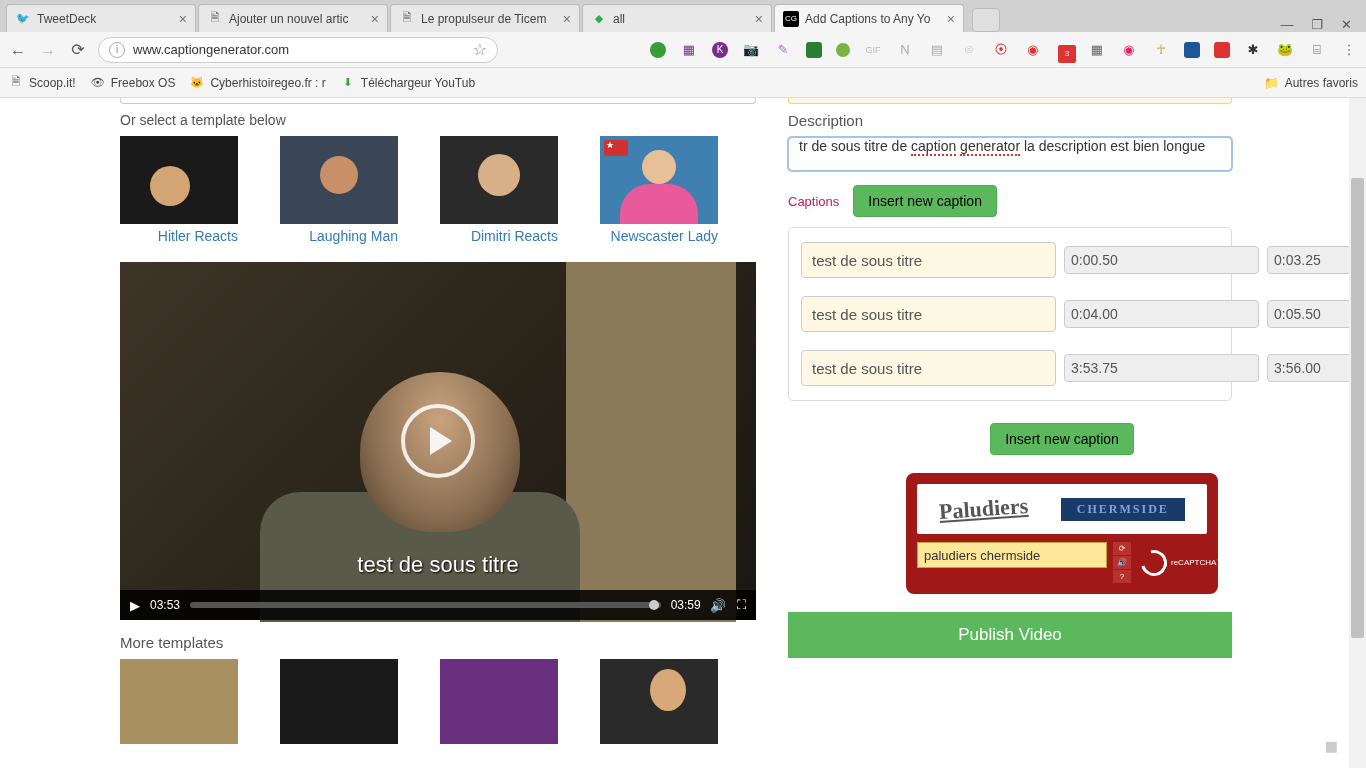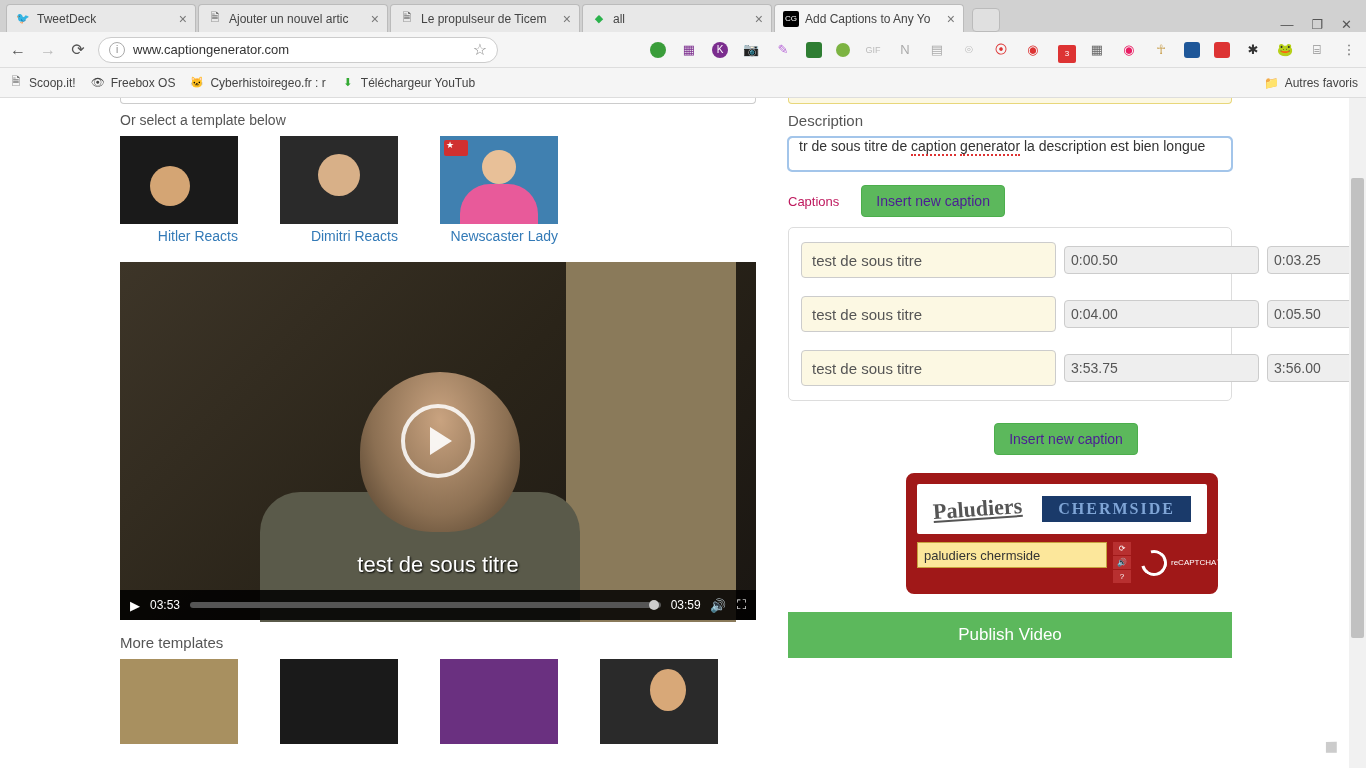--- a/index.html
+++ b/index.html
@@ -59,32 +59,32 @@
 .more-tpl { font-size:15px; color:#555; margin:14px 0 8px; }
 .more-row { display:flex; gap:42px; }
 .more-img { width:118px; height:85px; background:#444; position:relative; overflow:hidden; }
 
 
 .desc-label { font-size:15px; color:#555; margin:8px 0 8px 0; }
 .desc-input { width:444px; height:34px; border:1px solid #9cbde0; border-radius:4px; background:#fff; padding:0 10px; font-size:14px; color:#333; outline:2px solid #a3c5ea; outline-offset:-1px; }
 .decor1 { color:#333; border-bottom:2px dotted #d33; }
 .cap-head { display:flex; align-items:center; gap:14px; margin:14px 0 10px; }
 .cap-label { font-size:13px; color:#be185d; }
-.btn-green { background:#5cb85c; color:#4c1d95; border:1px solid #4cae4c; border-radius:4px; padding:7px 14px; font-size:14px; cursor:pointer;margin-left:8px; }
+.btn-green { background:#5cb85c; color:#000000; border:1px solid #4cae4c; border-radius:4px; padding:7px 14px; font-size:14px; cursor:pointer; }
 .cap-box { width:444px; border:1px solid #ddd; border-radius:5px; padding:14px 12px; background:#fff; display:flex; flex-direction:column; gap:18px; }
 .cap-row { display:flex; align-items:center; gap:8px; }
 .cap-text { flex:0 0 255px; height:36px; background:#fcf8e3; border:1px solid #ccc; border-radius:4px; padding:0 10px; font-size:15px; color:#555; }
 .cap-time { flex:0 0 52px; height:28px; background:#eee; border:1px solid #ccc; border-radius:4px; padding:0 6px; font-size:14px; color:#555; overflow:hidden; white-space:nowrap; }
 .btn-wrap { text-align:center; margin-top:22px; }
 
 .captcha { width:312px; margin:18px auto 0; border:3px solid #a01818; border-radius:8px; background:#a01818; padding:8px; }
 .captcha-img-row { background:#fff; height:50px; display:flex; align-items:center; justify-content:space-around; padding:0 6px; margin-bottom:8px; border-radius:2px; }
 .cw { font-family:Georgia,serif; font-weight:bold; }
 .cw1 { color:#555; font-size:22px; transform:rotate(-4deg); display:inline-block; text-decoration:underline; }
-.cw2 { background:#1a3a6a; color:#7fa5d6; padding:4px 16px; font-size:16px; letter-spacing:2px; filter:blur(.5px); }
+.cw2 { background:#1a3a6a; color:#7fa5d6; padding:4px 16px; font-size:12px; letter-spacing:2px; filter:blur(.5px); }
 .captcha-bottom { display:flex; gap:6px; }
 .captcha-input { flex:1; height:26px; border:1px solid #c7a33e; background:#fce79b; font-size:13px; padding:0 6px; color:#333; }
 .captcha-btns { display:flex; flex-direction:column; gap:1px; }
 .cb { width:18px; height:13px; background:#b83030; color:#fff; font-size:8px; display:flex; align-items:center; justify-content:center; }
 .rc-logo { display:flex; align-items:center; gap:4px; color:#fff; font-size:8px; padding-left:4px; }
 .rc-ic { width:26px; height:26px; border:3px solid #fff; border-radius:50%; border-left-color:transparent; transform:rotate(30deg); position:relative; }
 
 .publish { width:444px; height:46px; background:#5cb85c; color:#fff; border:none; border-radius:0; font-size:17px; margin-top:18px; cursor:pointer; }
 
 .scroll-track { position:absolute; right:0; top:0; width:17px; height:670px; background:#f1f1f1; }
@@ -200,20 +200,24 @@
 <div class="page">
   <div class="left-col">
     <div class="url-input-top"></div>
     <div class="template-label">Or select a template below</div>
     <div class="templates">
       <div class="tpl">
           <div class="tpl-img t1"></div>
           <div class="tpl-cap">Hitler Reacts</div>
         </div>
       <div class="tpl">
+          <div class="tpl-img t2"></div>
+          <div class="tpl-cap">Laughing Man</div>
+        </div>
+      <div class="tpl">
           <div class="tpl-img t3"></div>
           <div class="tpl-cap">Dimitri Reacts</div>
         </div>
       <div class="tpl">
           <div class="tpl-img t4">
             <span class="redflag"></span>
           </div>
           <div class="tpl-cap">Newscaster Lady</div>
         </div>
     </div>

